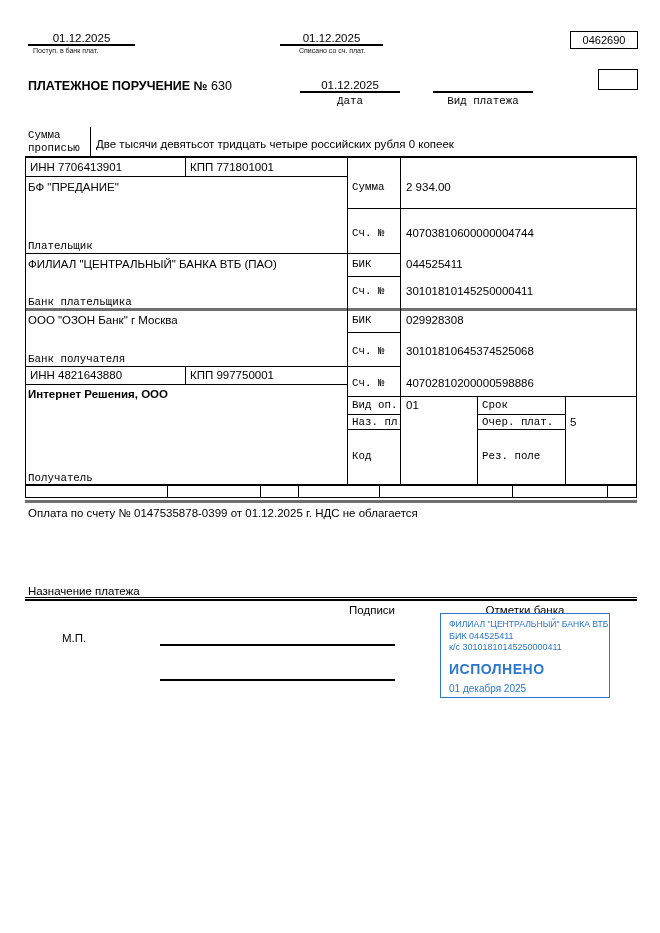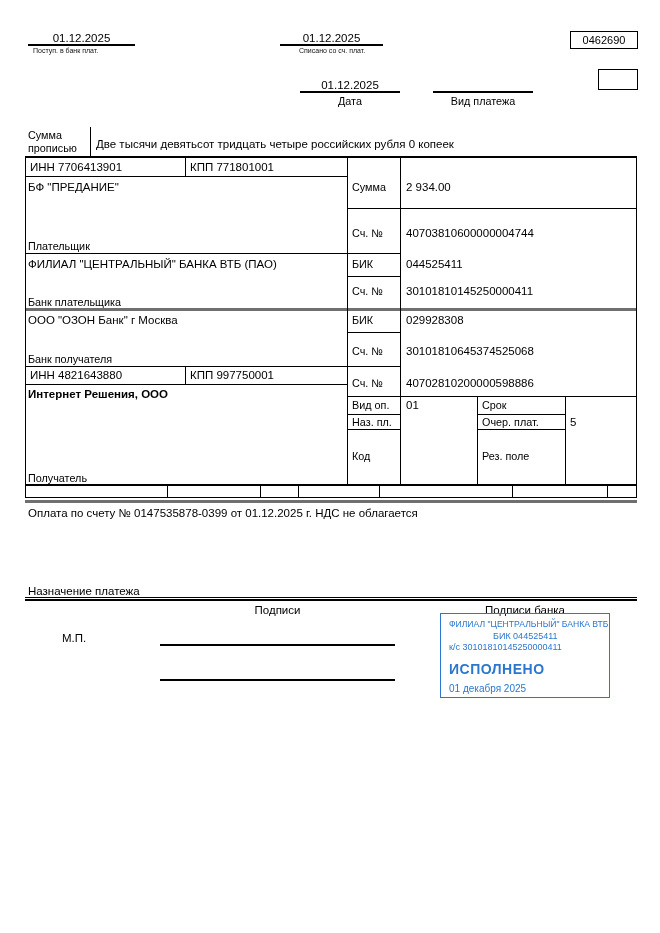--- a/index.html
+++ b/index.html
@@ -2,21 +2,21 @@
 <html><head>
 <meta charset="utf-8">
 <style>
   html,body{margin:0;padding:0;background:#e8e8e8;}
   .page{
     position:relative;width:660px;height:933px;background:#ffffff;
     font-family:"Liberation Sans",sans-serif;color:#000;overflow:hidden;
   }
   .t{position:absolute;font-size:11.5px;line-height:1.15;white-space:nowrap;}
   .sm{font-size:7px;color:#111;}
-  .lab{font-size:10.8px;}
+  .lab{font-size:10.8px;font-family:Liberation Mono, monospace;}
   .ctr{text-align:center;}
   .b{font-weight:bold;}
   .h{position:absolute;background:#000;height:1px;}
   .h2{position:absolute;background:#6f6f6f;}
   .v{position:absolute;background:#000;width:1px;}
   .box{position:absolute;border:1.6px solid #000;background:#fff;box-sizing:border-box;}
   .stamp{position:absolute;border:1.6px solid #2b77d0;color:#2b77d0;box-sizing:border-box;}
   .st{position:absolute;font-size:9px;line-height:1.2;color:#2b77d0;white-space:nowrap;}
 </style>
 </head>
@@ -29,20 +29,24 @@
   <div class="t sm" style="left:33px;top:47px;">Поступ. в банк плат.</div>
 
   <div class="t ctr" style="left:280px;top:32px;width:103px;">01.12.2025</div>
   <div class="h" style="left:280px;top:44px;width:103px;height:1.5px;"></div>
   <div class="t sm" style="left:299px;top:47px;">Списано со сч. плат.</div>
 
   <div class="box" style="left:570px;top:31px;width:68px;height:18px;">
     <div class="t ctr" style="left:0;top:2px;width:100%;font-size:11px;">0462690</div>
   </div>
 
+  <div class="t b" style="left:28px;top:79px;font-size:12.5px;">
+    <span>ПЛАТЕЖНОЕ ПОРУЧЕНИЕ №</span>
+    <span style="font-weight:normal;">630</span>
+  </div>
   <div class="t ctr" style="left:300px;top:79px;width:100px;">01.12.2025</div>
   <div class="h" style="left:300px;top:91px;width:100px;height:1.5px;"></div>
   <div class="t ctr lab" style="left:300px;top:95px;width:100px;">Дата</div>
   <div class="h" style="left:433px;top:91px;width:100px;height:1.5px;"></div>
   <div class="t ctr lab" style="left:433px;top:95px;width:100px;">Вид платежа</div>
   <div class="box" style="left:598px;top:69px;width:40px;height:21px;"></div>
 
   <div class="t lab" style="left:28px;top:129px;white-space:normal;width:58px;line-height:13px;"><span>Сумма</span><br><span>прописью</span></div>
   <div class="v" style="left:90px;top:127px;height:30px;"></div>
   <div class="t" style="left:96px;top:138px;">Две тысячи девятьсот тридцать четыре российских рубля 0 копеек</div>
@@ -118,27 +122,27 @@
   <div class="t lab" style="left:482px;top:416px;">Очер. плат.</div>
   <div class="t" style="left:570px;top:416px;">5</div>
   <div class="t lab" style="left:352px;top:450px;">Код</div>
   <div class="t lab" style="left:482px;top:450px;">Рез. поле</div>
 
   <div class="t" style="left:28px;top:507px;">Оплата по счету № 0147535878-0399 от 01.12.2025 г. НДС не облагается</div>
   <div class="t" style="left:28px;top:585px;">Назначение платежа</div>
   <div class="h" style="left:25px;top:597px;width:612px;"></div>
   <div class="h" style="left:25px;top:599px;width:612px;height:2px;"></div>
 
-  <div class="t ctr" style="left:160px;top:604px;width:235px;">Подписи</div>
-  <div class="t ctr" style="left:440px;top:604px;width:170px;">Подписи банка</div>
+  <div class="t ctr" style="left:160px;top:604px;width:235px;text-align:right;">Подписи</div>
+  <div class="t ctr" style="left:440px;top:604px;width:170px;">Отметки банка</div>
   <div class="t" style="left:62px;top:632px;">М.П.</div>
   <div class="h" style="left:160px;top:644px;width:235px;height:1.5px;"></div>
   <div class="h" style="left:160px;top:679px;width:235px;height:1.5px;"></div>
 
   <div class="stamp" style="left:440px;top:613px;width:170px;height:85px;">
     <div class="st" style="left:8px;top:5px;font-size:8.6px;">ФИЛИАЛ "ЦЕНТРАЛЬНЫЙ" БАНКА ВТБ</div>
-    <div class="st" style="left:8px;top:17px;margin-left:44px;">БИК 044525411</div>
+    <div class="st" style="left:8px;top:17px;">БИК 044525411</div>
     <div class="st" style="left:8px;top:28px;">к/с 30101810145250000411</div>
     <div class="st b" style="left:8px;top:47px;font-size:14px;letter-spacing:0.5px;text-align:right;">ИСПОЛНЕНО</div>
     <div class="st" style="left:8px;top:69px;font-size:10px;">01 декабря 2025</div>
   </div>
 
 </div>
 
 </body></html>

